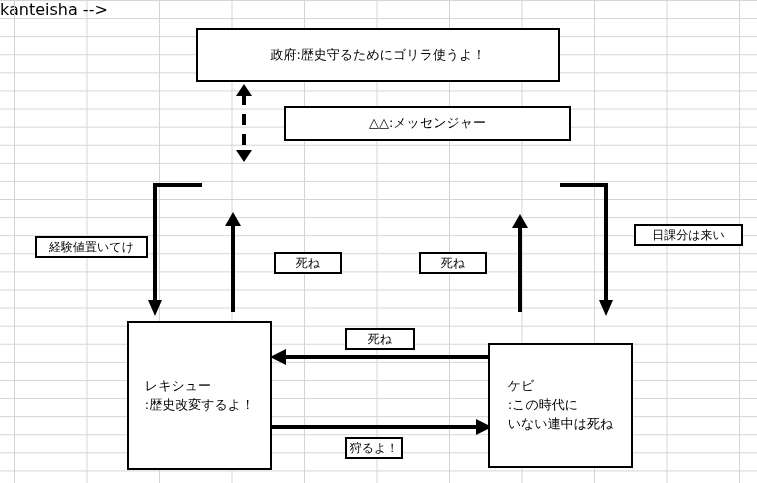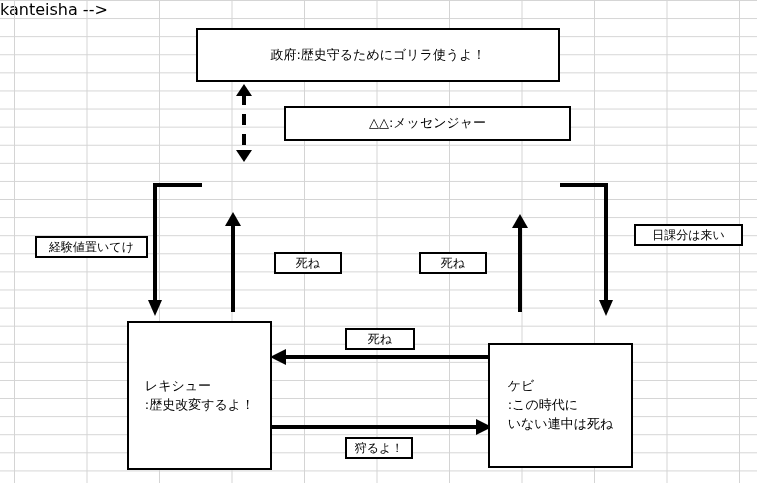--- a/index.html
+++ b/index.html
@@ -162,17 +162,17 @@
   </div>
 
   <div class="label" style="left:419px;top:252px;width:68px;height:22px;">
     <span>死ね</span>
   </div>
 
   <div class="label" style="left:345px;top:328px;width:70px;height:22px;">
     <span>死ね</span>
   </div>
 
-  <div class="label" style="left:345px;top:437px;width:68px;height:22px;">
+  <div class="label" style="left:345px;top:437px;width:58px;height:22px;">
     <span>狩るよ！</span>
   </div>
 
 </div>
 
 </body></html>

